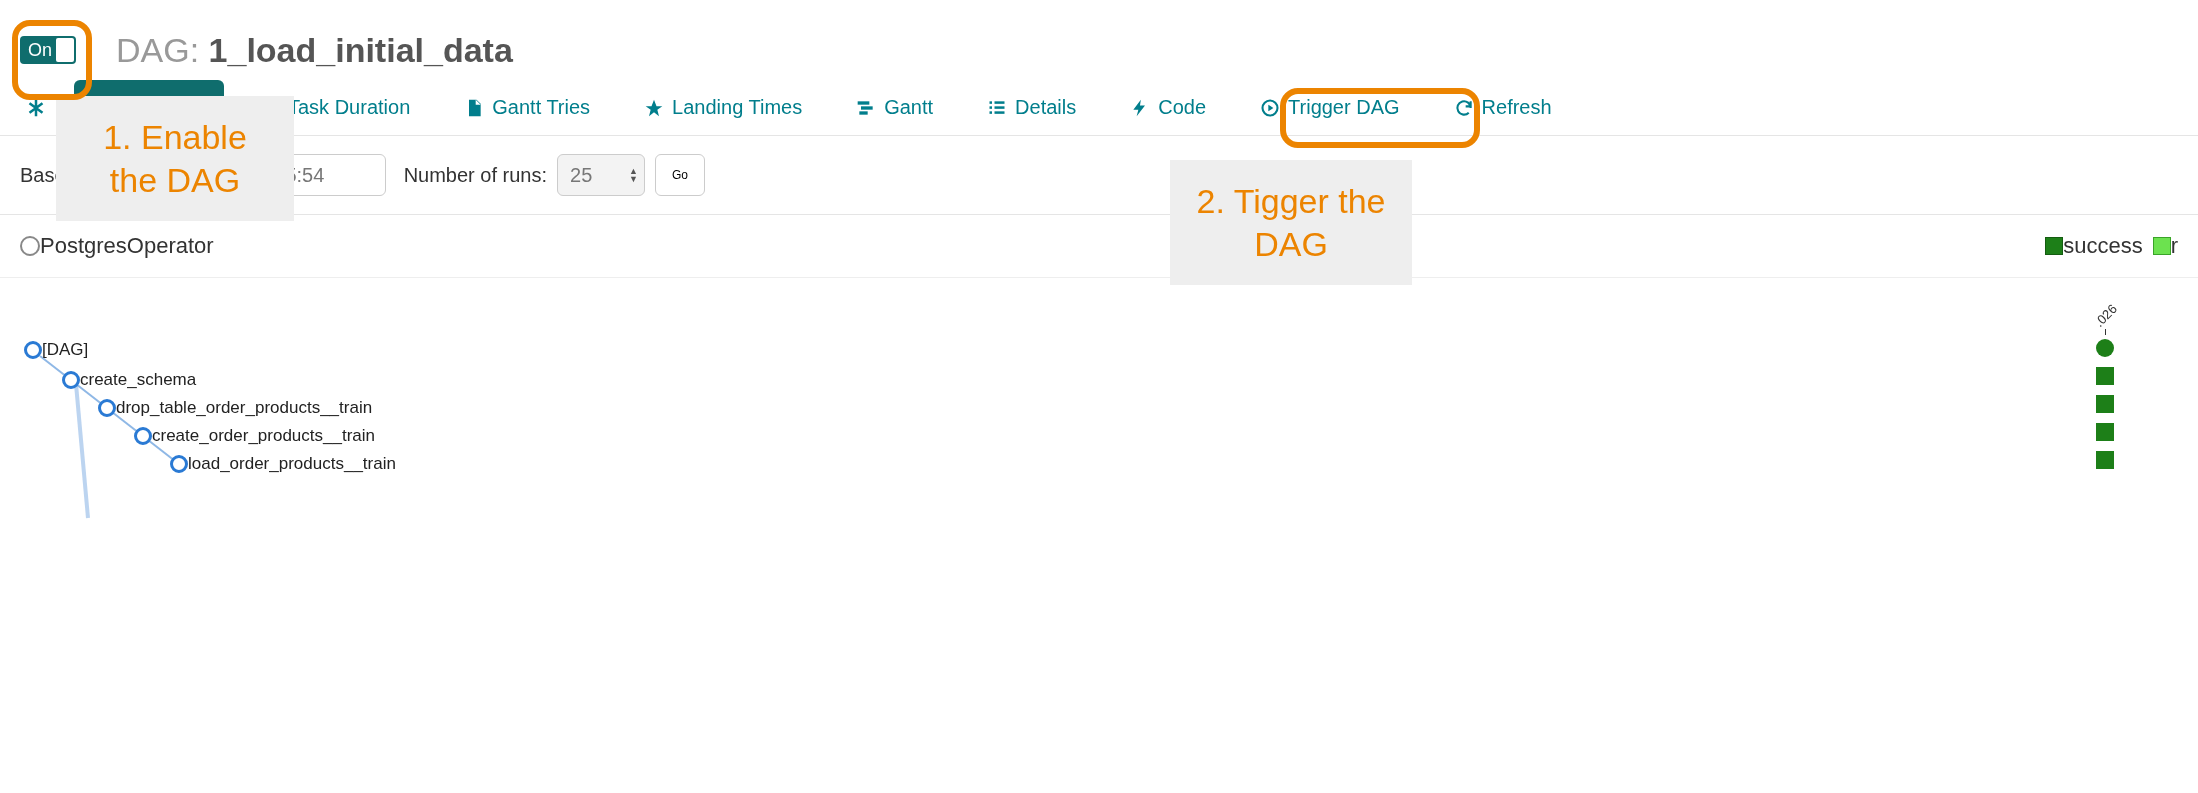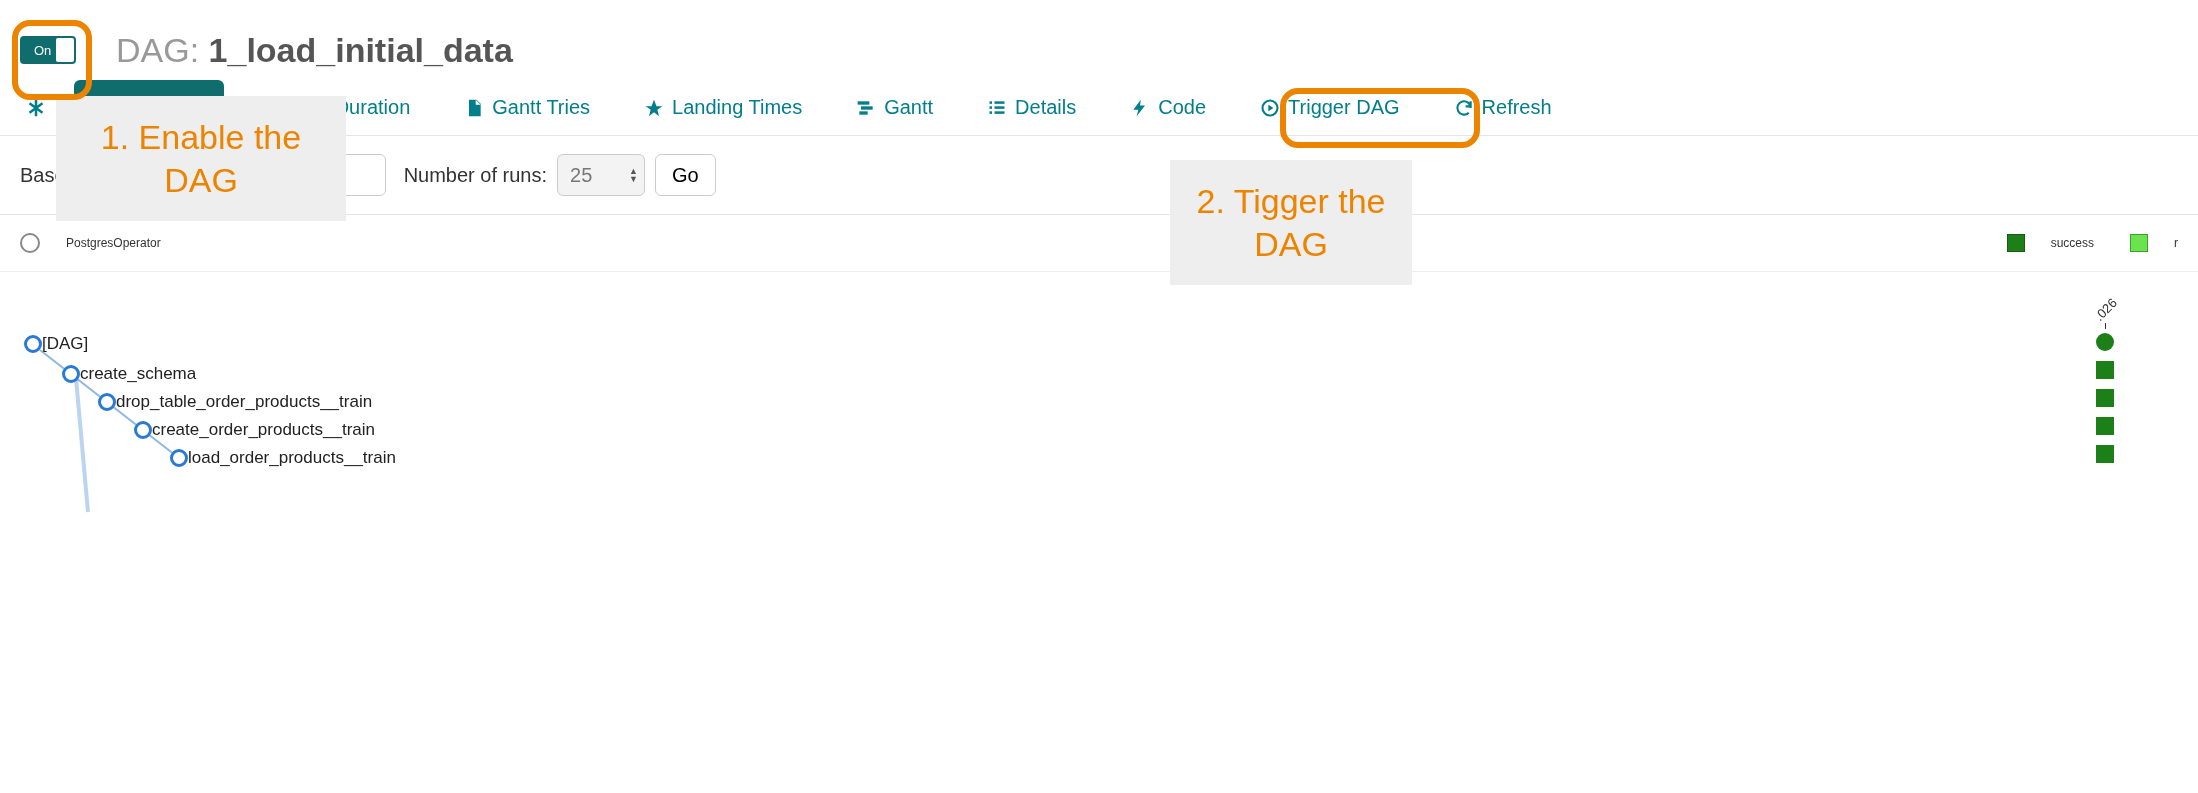--- a/index.html
+++ b/index.html
@@ -22,23 +22,23 @@
   }
   .toggle {
     width: 56px;
     height: 28px;
     background: #017cee;
     border-radius: 4px;
     position: relative;
     display: flex;
     align-items: center;
     justify-content: flex-start;
-    padding-left: 14px;
+    padding-left: 8px;
     color: #fff;
-    font-size: 13px;
+    font-size: 18px;
     font-weight: 500;
   }
   .toggle::after {
     content: "";
     position: absolute;
     right: 2px;
     top: 2px;
     width: 18px;
     height: 24px;
     background: #fff;
@@ -119,37 +119,37 @@
     font-size: 9px;
     line-height: 8px;
     color: #555;
   }
   .go-btn {
     height: 42px;
     padding: 0 16px;
     border: 1px solid #ccc;
     border-radius: 6px;
     background: #fff;
-    font-size: 20px;
+    font-size: 12px;
     cursor: pointer;
   }
 
   
   .legend-row {
     display: flex;
     align-items: center;
     justify-content: space-between;
     padding: 18px 20px;
     border-bottom: 1px solid #eee;
   }
   .legend-left, .legend-right {
     display: flex;
     align-items: center;
-    gap: 26px;
-    font-size: 12px;
+    gap: 0;
+    font-size: 22px;
     justify-content: space-between;
   }
   .op-circle {
     width: 20px; height: 20px; border-radius: 50%;
     border: 2px solid #888; background: #fff;
   }
   .sq { width: 18px; height: 18px; }
   .sq-success { background: #1d7f18; border: 1px solid #145c11; }
   .sq-running { background: #6ce24f; border: 1px solid #3aa428; }
 
@@ -380,16 +380,16 @@
     <span style="height:6px;border-left:1px solid #333;margin-bottom:4px;"></span>
     <span class="run-dot"></span>
     <span class="cell"></span>
     <span class="cell"></span>
     <span class="cell"></span>
     <span class="cell"></span>
   </div>
 </div>
 
 <div class="callout" style="left:12px; top:20px; width:80px; height:80px;"></div>
-<div class="callout-text" style="left:56px; top:96px; width:290px;">1. Enable the DAG</div>
+<div class="callout-text" style="left:56px; top:96px; width:238px;">1. Enable the DAG</div>
 
 <div class="callout" style="left:1280px; top:88px; width:200px; height:60px;"></div>
 <div class="callout-text" style="left:1170px; top:160px; width:242px;">2. Tigger the DAG</div>
 
 </body></html>

